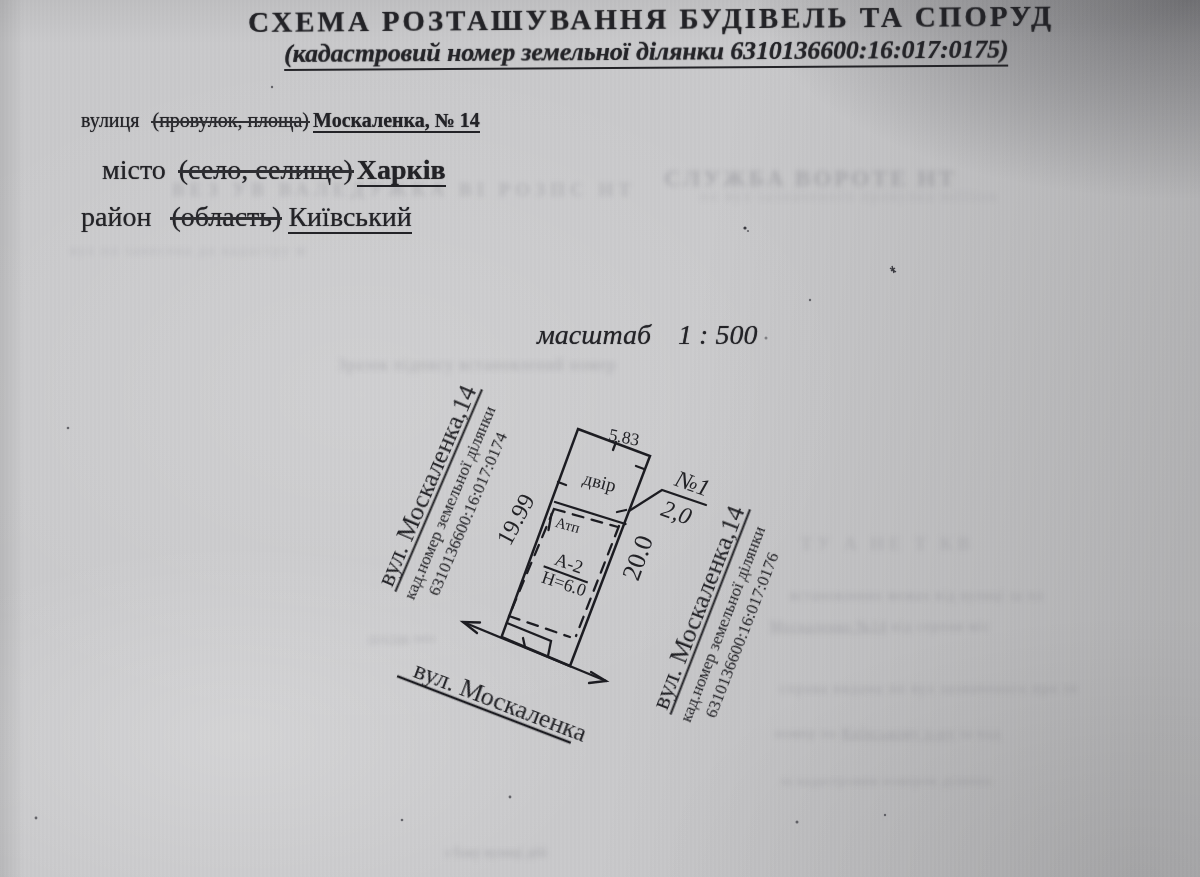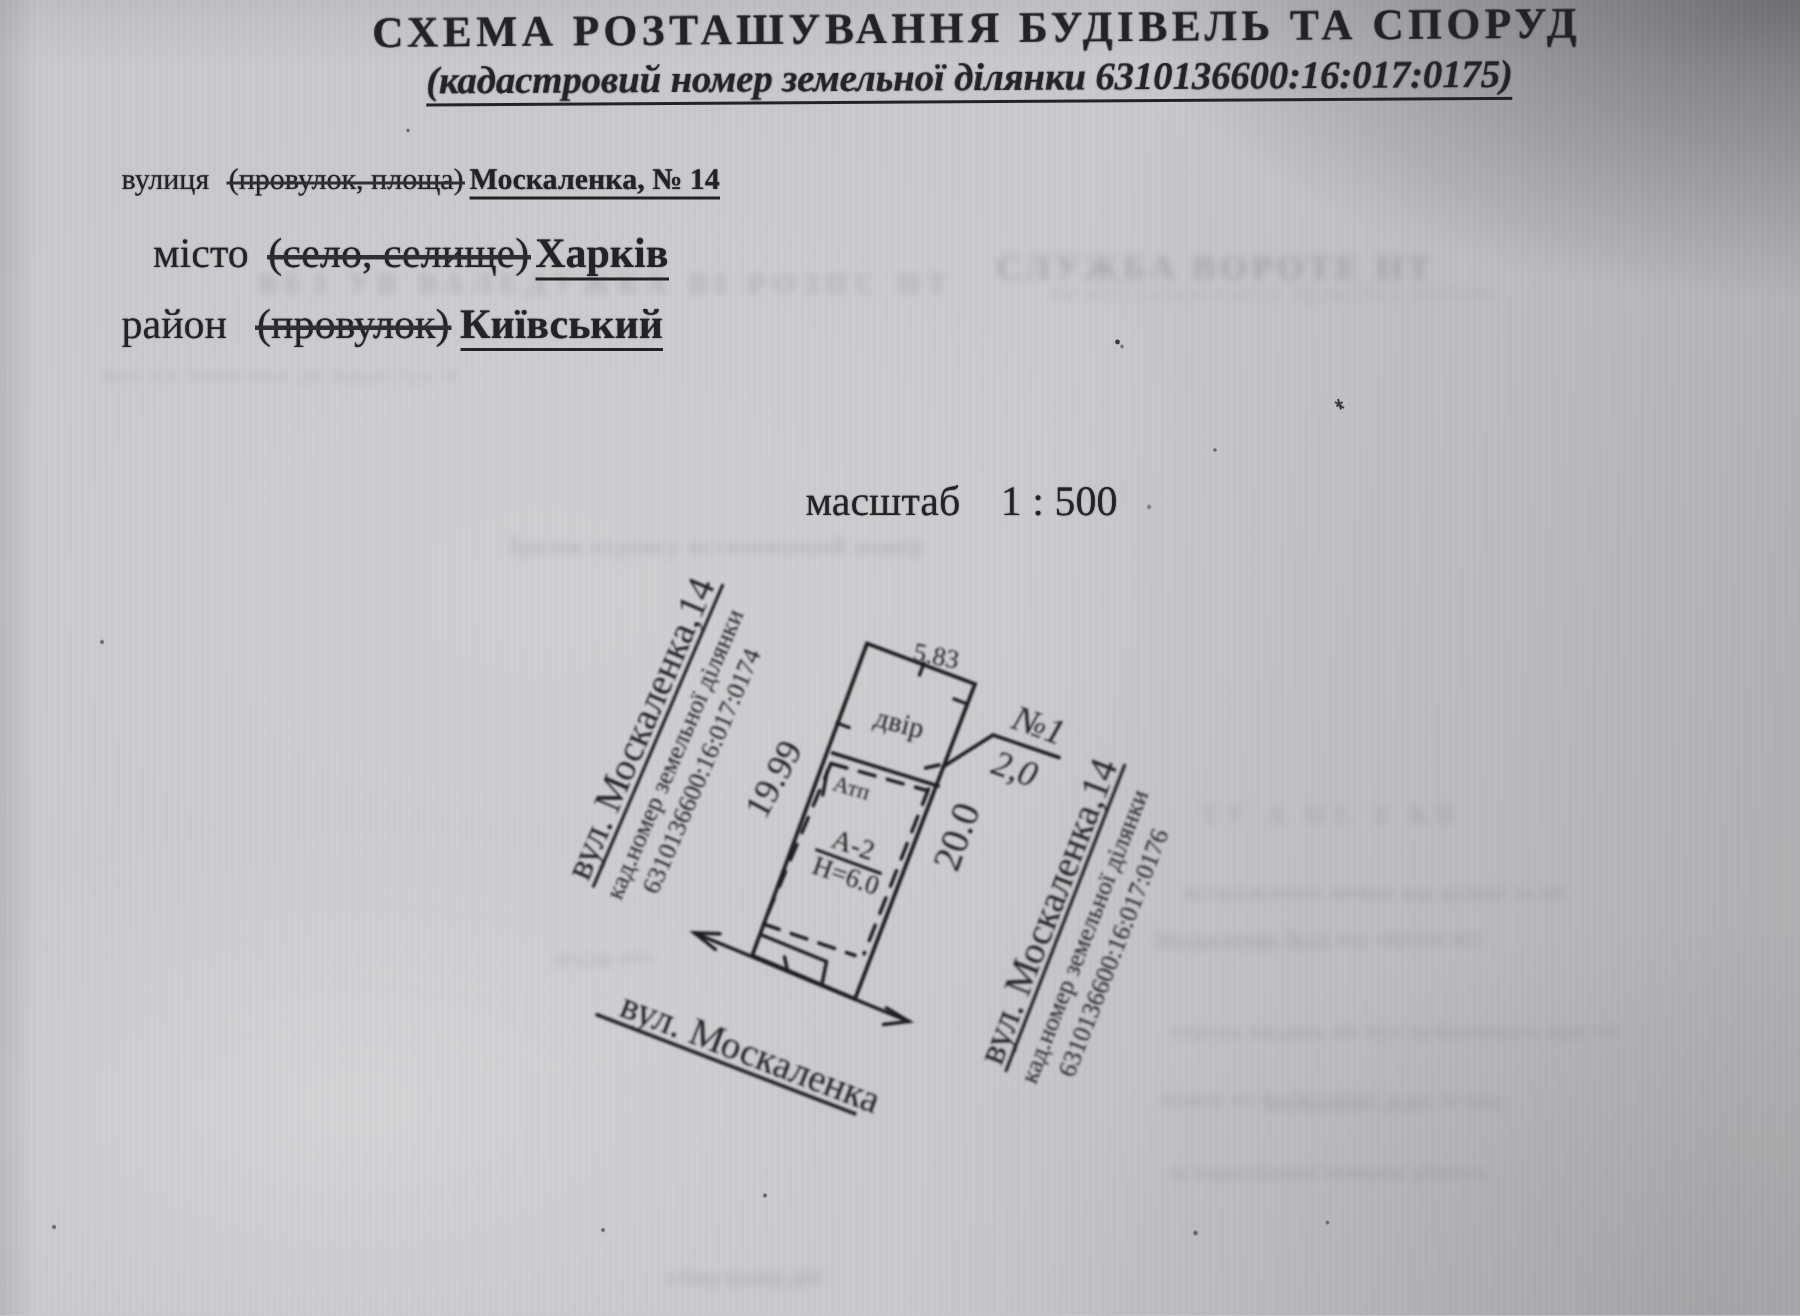--- a/index.html
+++ b/index.html
@@ -59,23 +59,23 @@
 <div class="bleed" style="left:444px;top:845px;font-size:14px;">з боку вулиці дёй</div>
 
 <div class="t soft" id="title" style="left:248px;top:6px;font-size:29px;font-weight:bold;letter-spacing:2.95px;transform:rotate(-0.45deg);transform-origin:left top;">СХЕМА РОЗТАШУВАННЯ БУДІВЕЛЬ ТА СПОРУД</div>
 
 <div class="t soft" id="subtitle" style="left:284px;top:39px;font-size:26px;font-weight:bold;font-style:italic;letter-spacing:-0.15px;border-bottom:2.4px solid #232327;padding-bottom:0px;transform:rotate(-0.35deg);transform-origin:left top;">(кадастровий номер земельної ділянки 6310136600:16:017:0175)</div>
 
 <div class="t soft" id="l1" style="left:81px;top:109px;font-size:20px;">вулиця<span class="strike" style="margin-left:13px;">(провулок, площа)</span><span style="font-weight:bold;border-bottom:2.6px solid #232327;margin-left:4px;">Москаленка, № 14</span></div>
 
 <div class="t soft" id="l2" style="left:81px;top:154px;font-size:28px;margin-left:21px;">місто<span class="strike" style="margin-left:13px;">(село, селище)</span><span style="font-weight:bold;border-bottom:2.6px solid #232327;margin-left:4px;">Харків</span></div>
 
-<div class="t soft" id="l3" style="left:81px;top:201px;font-size:28px;">район<span class="strike" style="margin-left:20px;">(провулок)</span><span style="font-weight:bold;border-bottom:2.6px solid #232327;margin-left:7px;">Київський</span></div>
+<div class="t soft" id="l3" style="left:81px;top:201px;font-size:28px;">район<span class="strike" style="margin-left:20px;">(область)</span><span style="font-weight:normal;border-bottom:2.6px solid #232327;margin-left:7px;">Київський</span></div>
 
-<div class="t soft" id="scale" style="left:537px;top:319px;font-size:28px;">масштаб<span style="display:inline-block;width:27px;"></span>1 : 500</div>
+<div class="t soft" id="scale" style="left:537px;top:319px;font-size:28px;font-style:italic;">масштаб<span style="display:inline-block;width:27px;"></span>1 : 500</div>
 
 <svg width="1200" height="877" style="position:absolute;left:0;top:0;" viewBox="0 0 1200 877">
   <defs>
     <filter id="sc" x="-20%" y="-20%" width="140%" height="140%">
       <feGaussianBlur stdDeviation="0.6"></feGaussianBlur>
     </filter>
   </defs>
   <g filter="url(#sc)" stroke="#1e1e22" stroke-width="2.3" fill="none" stroke-linecap="round">
 
     <polygon points="578,429 650,456 570,666 501.5,637" stroke-width="2.5"></polygon>

